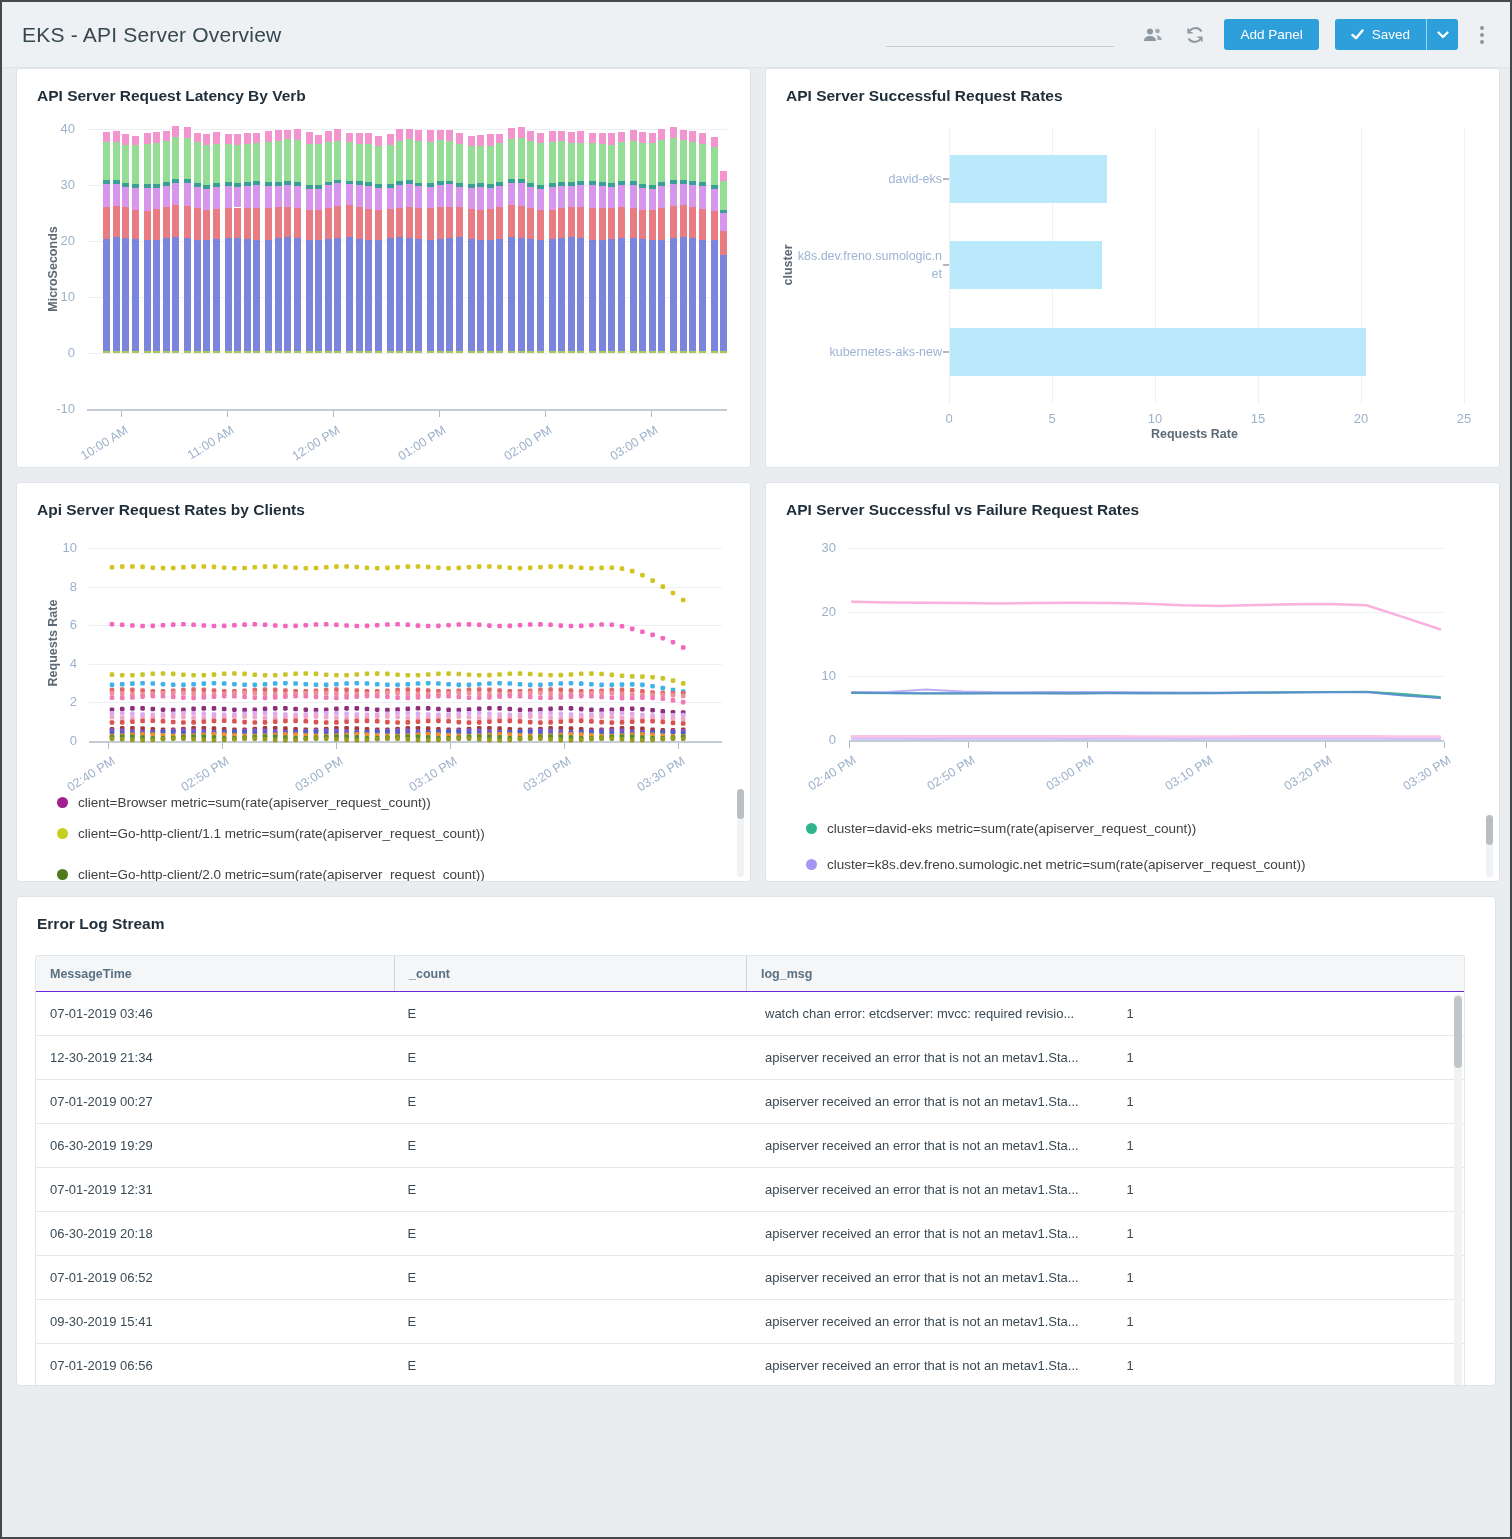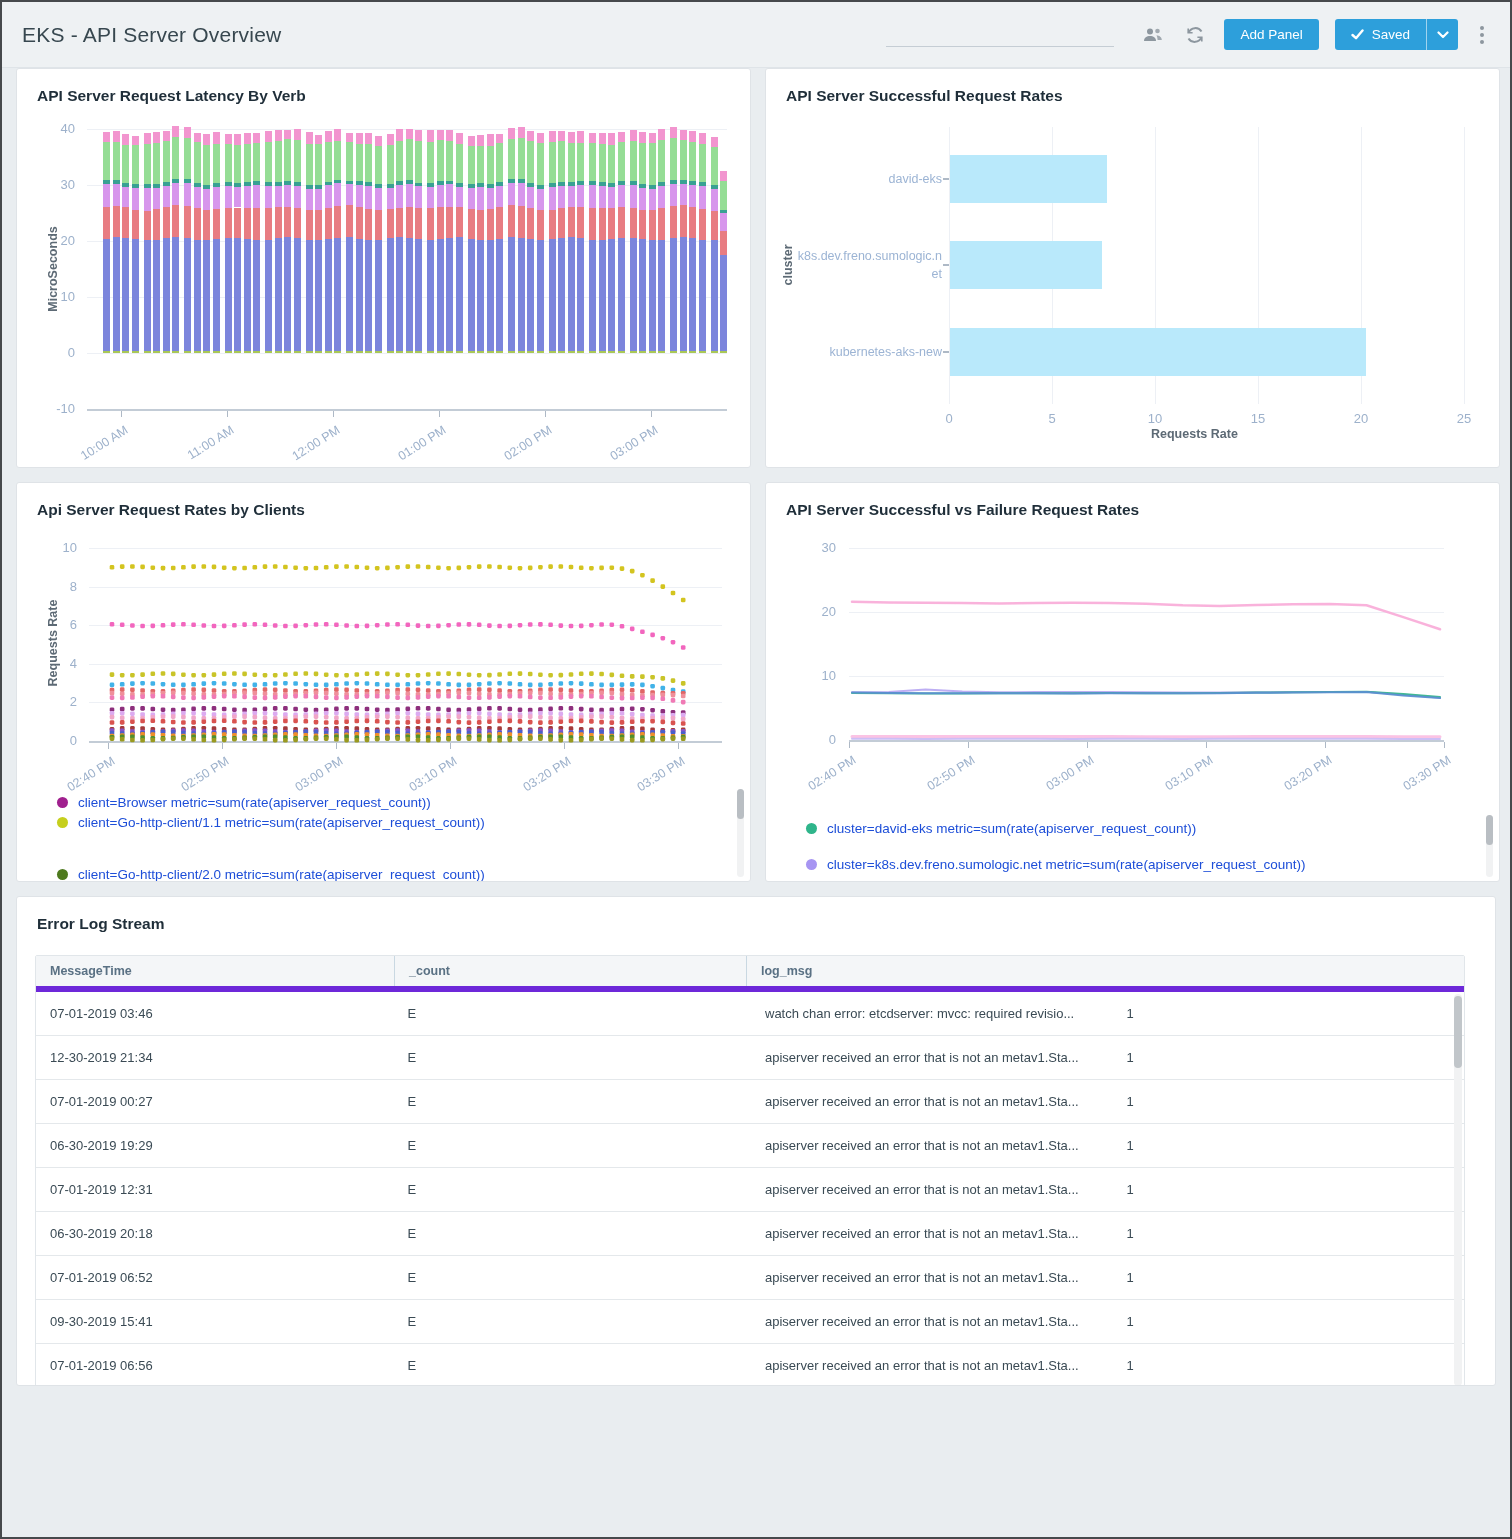--- a/index.html
+++ b/index.html
@@ -45,28 +45,28 @@
   .tick-mark { position:absolute; background:#aeb9c6; }
   .ytick { position:absolute; font-size:13px; color:#9db1cb; text-align:right; width:34px; }
   .xtick { position:absolute; font-size:12.5px; color:#9db1cb; width:80px; text-align:right; transform:rotate(-32deg); transform-origin:100% 0; }
   .xtick-flat { position:absolute; font-size:13px; color:#9db1cb; width:40px; text-align:center; }
   .axis-bold { position:absolute; font-size:12.5px; font-weight:700; color:#5d6a75; }
   .rot-left { transform:translate(-50%,-50%) rotate(-90deg); white-space:nowrap; }
   .cat-label { position:absolute; font-size:12.5px; color:#9cb4d4; text-align:right; line-height:1.45; }
 
   .legend-item { position:absolute; display:flex; align-items:center; gap:10px; left:40px; }
   .legend-dot { width:11px; height:11px; border-radius:50%; flex:none; }
-  .legend-text { font-size:13.5px; color:#1d4ed8; white-space:nowrap; }
+  .legend-text { font-size:13.5px; color:#404040; white-space:nowrap; }
   .sb-track { position:absolute; width:7px; border-radius:4px; background:#f1f2f3; }
   .sb-thumb { position:absolute; width:7px; border-radius:4px; background:#b9bec3; }
 
   
   .table-panel { margin:14px; height:490px; }
   .logtable { position:absolute; left:18px; top:58px; width:1430px; height:432px; border:1px solid #e1e6ea; border-radius:2px; background:#fff; }
-  .lt-head { display:flex; height:36px; background:#f4f6f8; border-bottom:6px solid #6d28d9; align-items:center; }
+  .lt-head { display:flex; height:36px; background:#f4f6f8; border-bottom:1px solid #6d28d9; align-items:center; }
   .lt-hcell { font-size:12.5px; font-weight:700; color:#5a7184; padding-left:14px; height:100%; display:flex; align-items:center; }
   .lt-hcell + .lt-hcell { border-left:1px solid #c9d8e2; }
   .lt-row { display:flex; height:44px; border-bottom:1px solid #e4e8eb; align-items:center; background:#fff; }
   .lt-cell { font-size:13px; color:#3a4a54; padding-left:14px; white-space:nowrap; overflow:hidden; }
 </style>
 </head>
 <body>
 
 <div class="page">
 
@@ -1606,21 +1606,21 @@
             <rect x="623.1" y="255.0" width="4.6" height="4.6" rx="1.4" fill="#9a9a20"></rect>
             <rect x="633.3" y="254.6" width="4.6" height="4.6" rx="1.4" fill="#9a9a20"></rect>
             <rect x="643.5" y="253.8" width="4.6" height="4.6" rx="1.4" fill="#9a9a20"></rect>
             <rect x="653.7" y="253.3" width="4.6" height="4.6" rx="1.4" fill="#9a9a20"></rect>
             <rect x="663.9" y="253.5" width="4.6" height="4.6" rx="1.4" fill="#9a9a20"></rect>
           </svg>
           <div class="legend-item" style="top: 312px;">
             <span class="legend-dot" style="background: rgb(160, 32, 142);"></span>
             <span class="legend-text">client=Browser metric=sum(rate(apiserver_request_count))</span>
           </div>
-          <div class="legend-item" style="top: 332px; align-items: center;">
+          <div class="legend-item" style="top: 343px; align-items: center;">
             <span class="legend-dot" style="background: rgb(198, 207, 29);"></span>
             <span class="legend-text">client=Go-http-client/1.1 metric=sum(rate(apiserver_request_count))</span>
           </div>
           <div class="legend-item" style="top: 384px;">
             <span class="legend-dot" style="background: rgb(78, 122, 30);"></span>
             <span class="legend-text">client=Go-http-client/2.0 metric=sum(rate(apiserver_request_count))</span>
           </div>
           <div class="sb-track" style="right: 6px; top: 306px; height: 88px;"></div>
           <div class="sb-thumb" style="right: 6px; top: 306px; height: 30px;"></div>
         </div>

